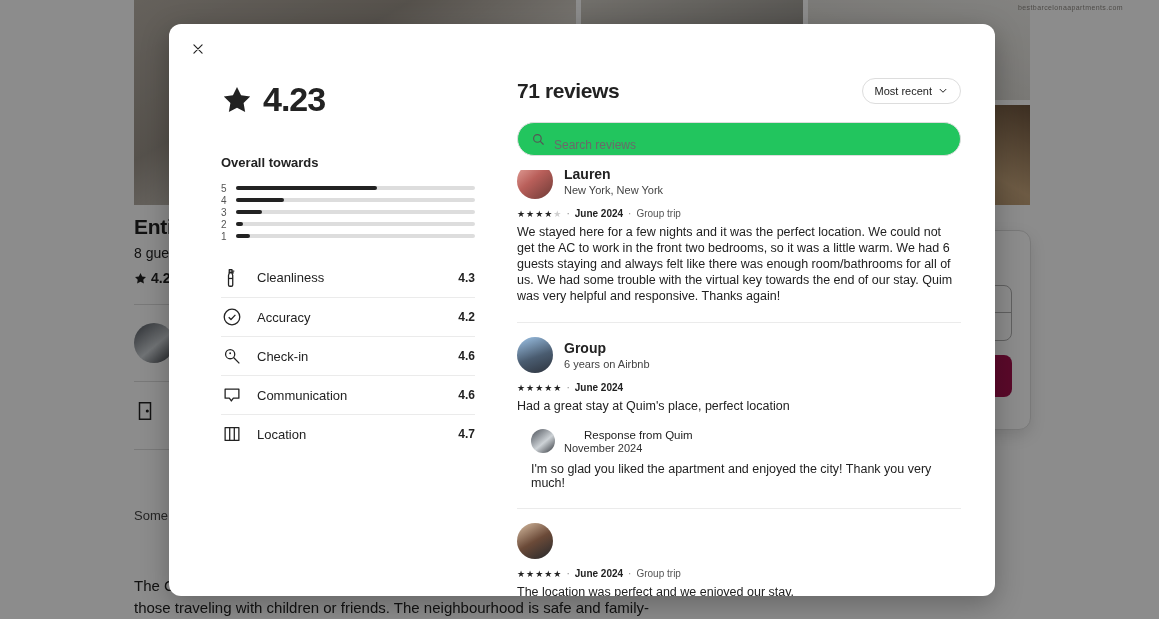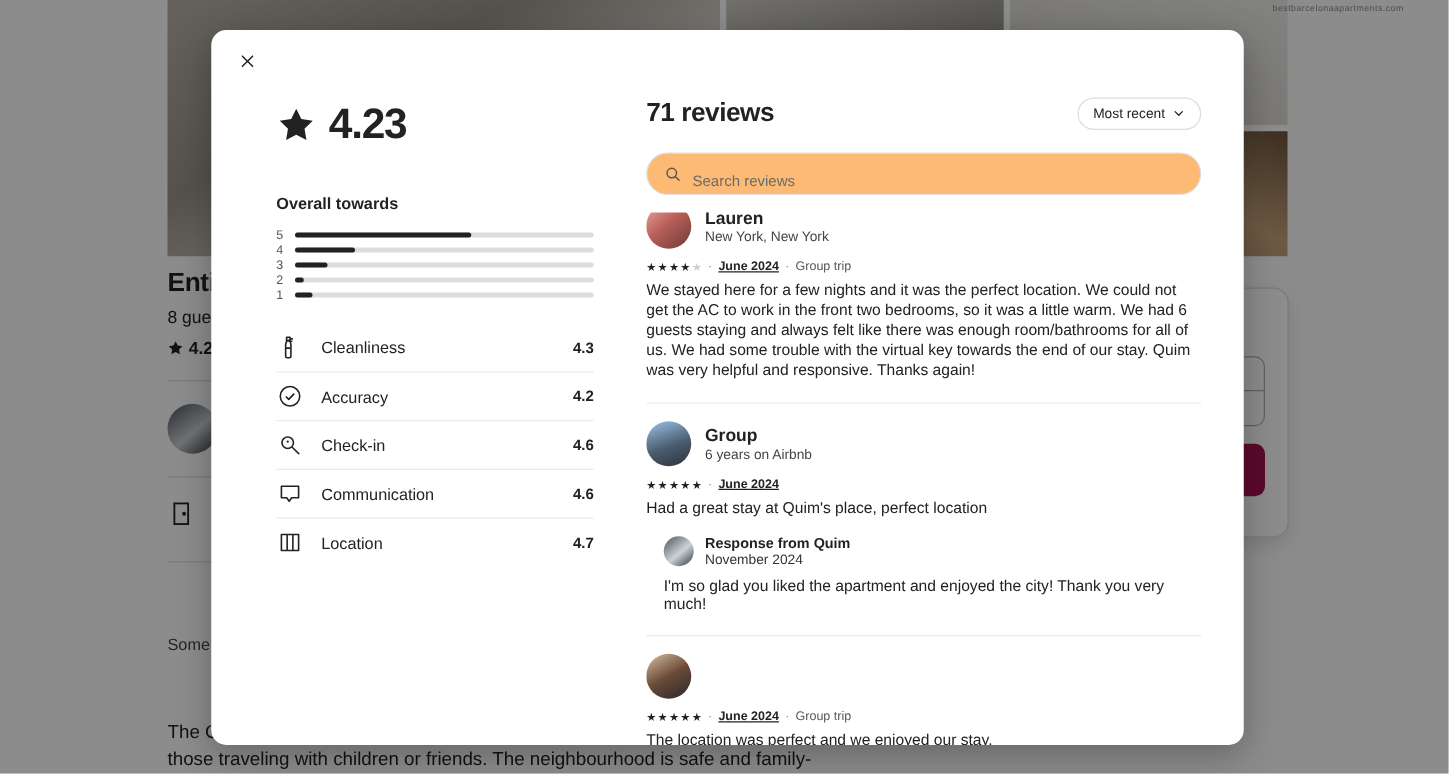--- a/index.html
+++ b/index.html
@@ -101,48 +101,48 @@
     border: 1px solid #dddddd; border-radius: 20px; padding: 6px 12px;
     font-size: 11px; color: #222; background: #fff; cursor: pointer;
   }
   .sort-pill svg { width: 10px; height: 10px; }
 
   .search-wrap { margin-top: 18px; position: relative; }
   .search-wrap svg { position: absolute; left: 14px; top: 50%; transform: translateY(-50%); width: 14px; height: 14px; color: #555; }
   .search-input {
     width: 100%; height: 34px; border-radius: 20px; border: 1px solid #dddddd;
     padding: 12px 14px 0 36px; font-size: 12px; color: #222; outline: none;
-    font-family: "Liberation Sans", sans-serif; background: #fdba74;
+    font-family: "Liberation Sans", sans-serif; background: #22c55e;
   }
   .search-input::placeholder { color: #6a6a6a; }
 
   .rev-list { margin-top: 14px; flex: 1; overflow: hidden; position: relative; }
   .rev-scroll { position: relative; top: -22px; }
 
   .review { border-top: 1px solid #ebebeb; padding-top: 14px; margin-bottom: 18px; }
   .review:first-child { border-top: 1px solid #ebebeb; }
   .rv-head { display: flex; align-items: center; gap: 11px; }
   .avatar { width: 36px; height: 36px; border-radius: 50%; flex: none; }
   .av-lauren { background: linear-gradient(140deg,#e7a8a0,#b95f5a 45%,#6d3a36); }
   .av-luca   { background: linear-gradient(160deg,#9ec4e8,#4a5c70 55%,#2d333d); }
   .av-will   { background: linear-gradient(150deg,#d9bfa4,#6b4a38 50%,#25282c); }
   .av-quim   { width: 24px; height: 24px; border-radius: 50%; background: linear-gradient(140deg,#4a4f57,#cdd2d6 55%,#2e3238); flex: none; }
   .rv-name { font-size: 14px; font-weight: 600; color: #222; line-height: 1.2; }
   .rv-loc { font-size: 11px; color: #444; margin-top: 2px; }
   .rv-meta { display: flex; align-items: center; gap: 5px; margin-top: 9px; font-size: 10px; color: #222; }
   .stars { display: inline-flex; gap: 1px; color: #222; font-size: 9px; letter-spacing: 0px; }
   .stars .off { color: #cfcfcf; }
   .rv-meta .dot { color: #888; }
-  .rv-meta .date { font-weight: 700; font-size: 10px; text-decoration: underline; }
+  .rv-meta .date { font-weight: 700; font-size: 10px; }
   .rv-meta .trip { color: #555; text-align: right; }
   .rv-text { font-size: 12.5px; line-height: 1.28; color: #222; margin-top: 5px; }
 
   .response { margin-left: 14px; margin-top: 14px; }
   .rsp-head { display: flex; align-items: center; gap: 9px; }
-  .rsp-t { font-size: 11.5px; font-weight: 700; color: #222; line-height: 1.25; }
+  .rsp-t { font-size: 11.5px; font-weight: 400; color: #222; line-height: 1.25; margin-left: 20px; }
   .rsp-d { font-size: 11px; color: #333; }
   .rsp-text { font-size: 12.5px; color: #222; margin-top: 8px; }
 </style>
 </head>
 <body>
 
 <div id="page-root">
 
   <div class="bg-layer">
 

